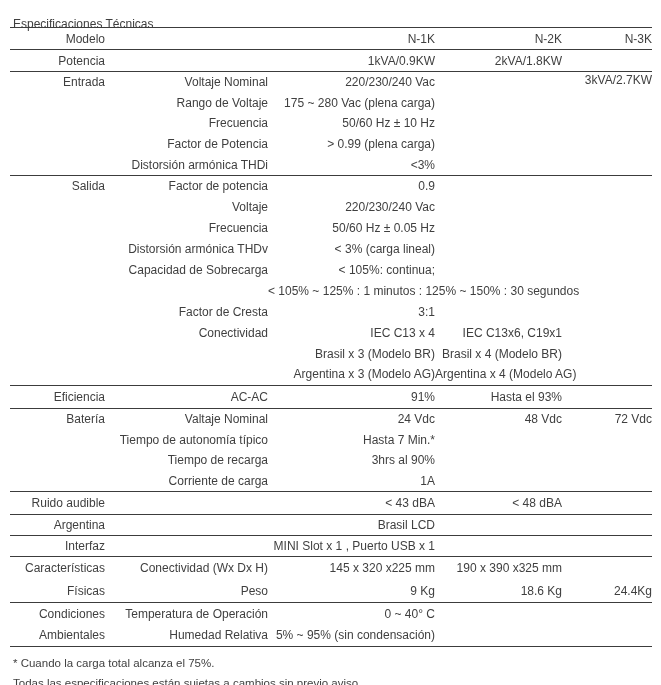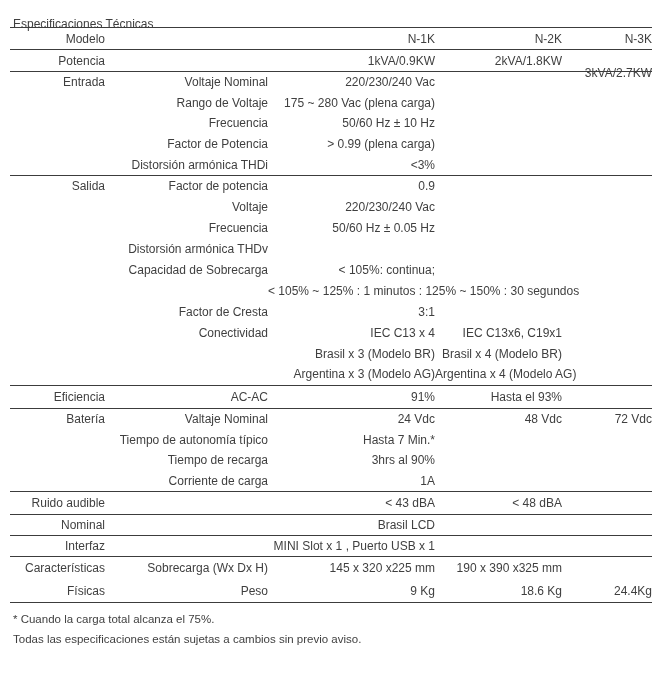--- a/index.html
+++ b/index.html
@@ -20,21 +20,21 @@
   }
   .section { border-top: 1.5px solid #3c3c3c; text-align: right; }
   .row {
     display: grid;
     grid-template-columns: 95px 163px 167px 127px 1fr;
     align-items: center;
     height: var(--rh, 21px);
   }
   .cell { white-space: nowrap; overflow: visible; }
   .c1 { padding-left: 3px; }
-  .drop4 { position: relative; top: 12px; }
+  .drop4 { position: relative; top: 19px; }
   .drop3 { position: relative; top: 0; }
   .sec-modelo      { --rh: 21px; }
   .sec-potencia    { --rh: 21px; }
   .sec-entrada     { --rh: 20.6px; }
   .sec-salida      { --rh: 20.9px; }
   .sec-eficiencia  { --rh: 22px; }
   .sec-bateria     { --rh: 20.5px; }
   .sec-ruido       { --rh: 22px; }
   .sec-pantalla    { --rh: 20px; }
   .sec-interfaz    { --rh: 20px; }
@@ -131,20 +131,21 @@
     <div class="row">
       <div class="cell c1"></div>
       <div class="cell">Frecuencia</div>
       <div class="cell">50/60 Hz ± 0.05 Hz</div>
       <div class="cell"></div>
       <div class="cell"></div>
     </div>
     <div class="row">
       <div class="cell c1"></div>
       <div class="cell">Distorsión armónica THDv</div>
+      <div class="cell">&lt; 3% (carga lineal)</div>
       <div class="cell"></div>
       <div class="cell"></div>
     </div>
     <div class="row">
       <div class="cell c1"></div>
       <div class="cell">Capacidad de Sobrecarga</div>
       <div class="cell">&lt; 105%: continua;</div>
       <div class="cell"></div>
       <div class="cell"></div>
     </div>
@@ -231,54 +232,70 @@
       <div class="cell c1">Ruido audible</div>
       <div class="cell"></div>
       <div class="cell">&lt; 43 dBA</div>
       <div class="cell">&lt; 48 dBA</div>
       <div class="cell"></div>
     </div>
   </div>
 
   <div class="section sec-pantalla">
     <div class="row">
-      <div class="cell c1">Nominal</div>
+      <div class="cell c1">Argentina</div>
       <div class="cell"></div>
       <div class="cell">Brasil LCD</div>
       <div class="cell"></div>
       <div class="cell"></div>
     </div>
   </div>
 
   <div class="section sec-interfaz">
     <div class="row">
       <div class="cell c1">Interfaz</div>
       <div class="cell"></div>
       <div class="cell">MINI Slot x 1 , Puerto USB x 1</div>
       <div class="cell"></div>
       <div class="cell"></div>
     </div>
   </div>
 
   <div class="section sec-fisicas">
     <div class="row">
       <div class="cell c1">Características</div>
-      <div class="cell">Sobrecarga (Wx Dx H)</div>
+      <div class="cell">Conectividad (Wx Dx H)</div>
       <div class="cell">145 x 320 x225 mm</div>
       <div class="cell">190 x 390 x325 mm</div>
       <div class="cell"></div>
     </div>
     <div class="row">
       <div class="cell c1">Físicas</div>
       <div class="cell">Peso</div>
       <div class="cell">9 Kg</div>
       <div class="cell">18.6 Kg</div>
       <div class="cell drop3">24.4Kg</div>
     </div>
   </div>
 
+  <div class="section sec-ambientales">
+    <div class="row">
+      <div class="cell c1">Condiciones</div>
+      <div class="cell">Temperatura de Operación</div>
+      <div class="cell">0 ~ 40° C</div>
+      <div class="cell"></div>
+      <div class="cell"></div>
+    </div>
+    <div class="row">
+      <div class="cell c1">Ambientales</div>
+      <div class="cell">Humedad Relativa</div>
+      <div class="cell">5% ~ 95% (sin condensación)</div>
+      <div class="cell"></div>
+      <div class="cell"></div>
+    </div>
+  </div>
 
   <div class="footnotes">
     <div class="fline">* Cuando la carga total alcanza el 75%.</div>
     <div class="fline">Todas las especificaciones están sujetas a cambios sin previo aviso.</div>
   </div>
 
 </div>
 
 </body></html>

